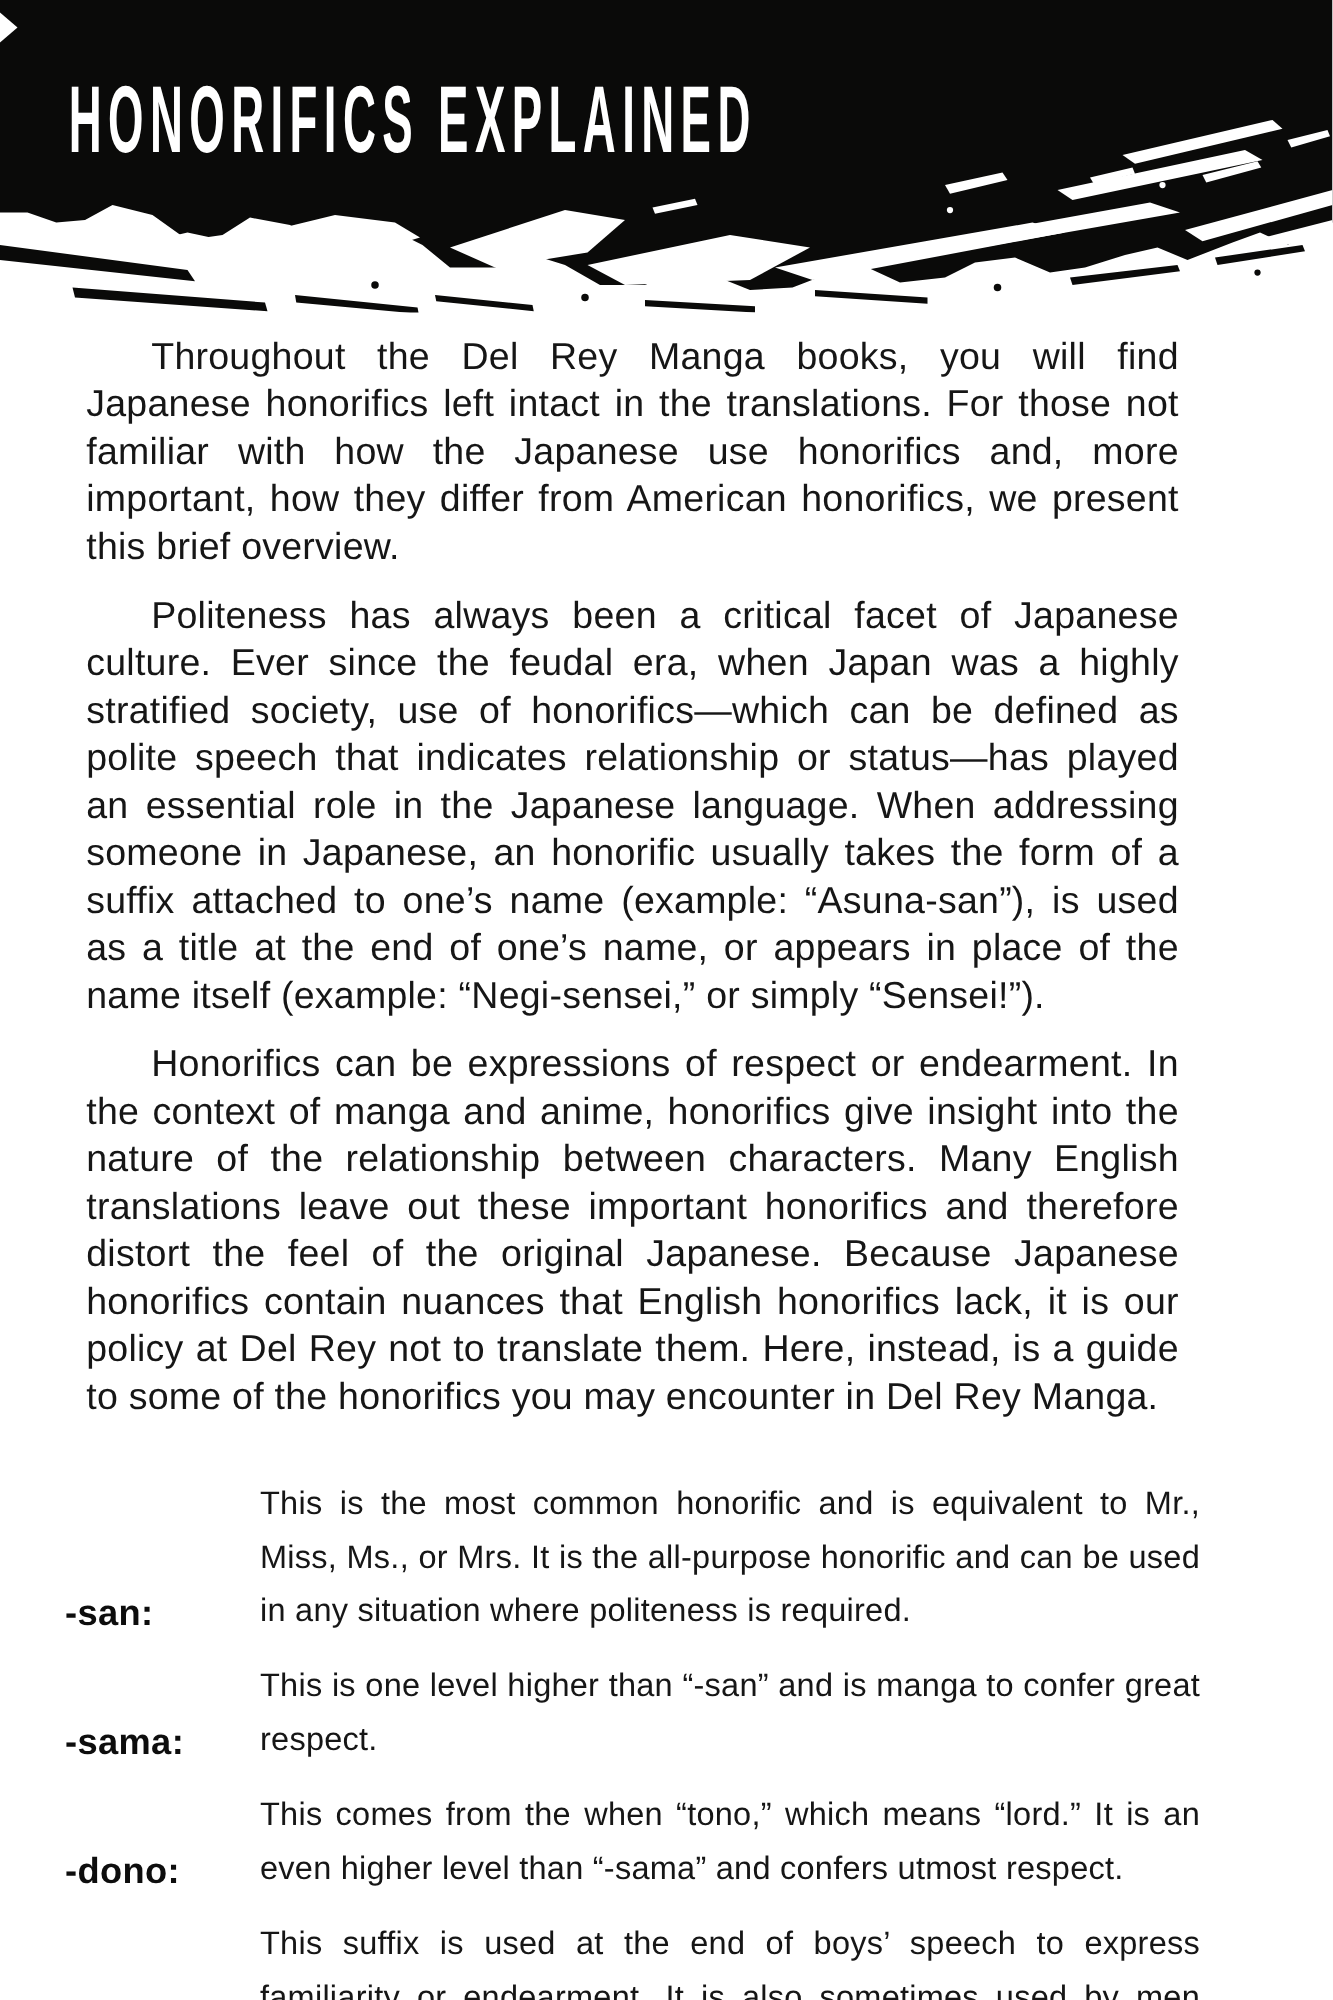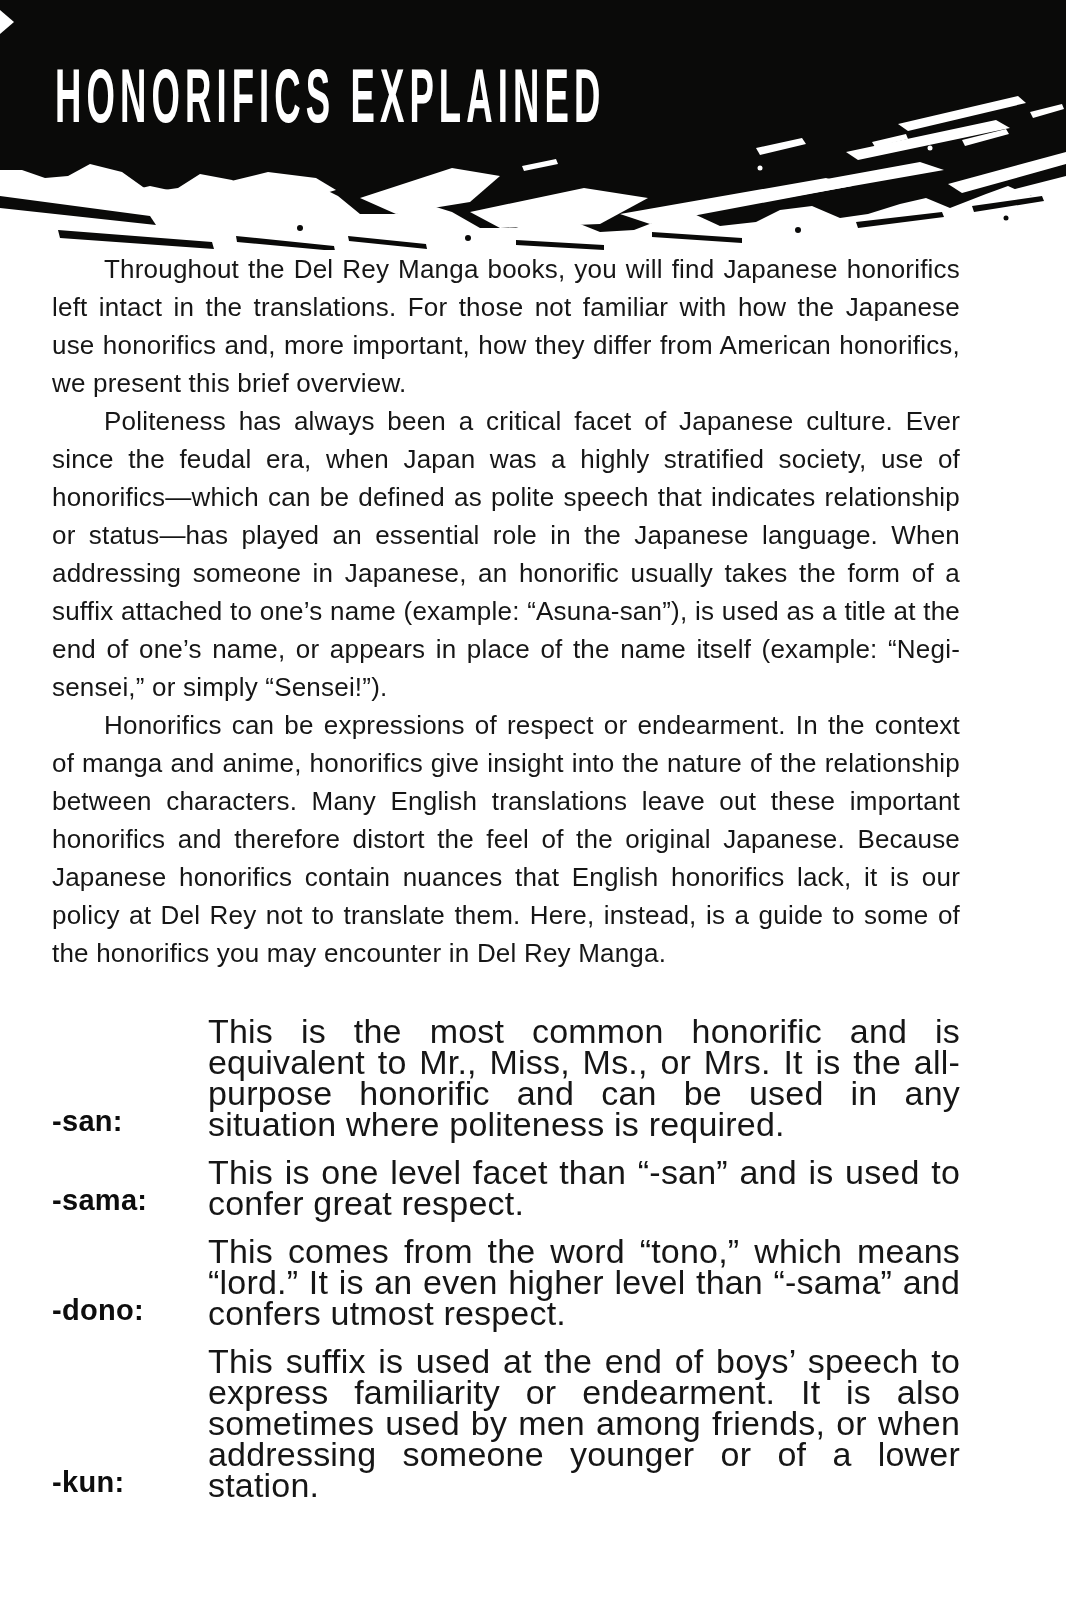--- a/index.html
+++ b/index.html
@@ -42,22 +42,22 @@
     transform-origin: 0 0;
     font-family: "Liberation Sans", sans-serif;
   }
   .body-text {
     position: absolute;
     top: 250px;
     left: 52px;
     width: 908px;
   }
   .para {
-    margin: 0;
-    font-size: 26px;
+    margin: 17px;
+    font-size: 30px;
     line-height: 38px;
     text-align: justify;
     text-indent: 52px;
     letter-spacing: 0.2px;
   }
   .defs {
     margin-top: 44px;
   }
   .def-row {
     display: flex;
@@ -68,22 +68,22 @@
     width: 156px;
     flex: 0 0 156px;
     font-weight: 700;
     font-size: 29px;
     line-height: 38px;
     letter-spacing: 0.3px;
     color: #0d0d0d;
   }
   .def {
     flex: 1 1 auto;
-    font-size: 34px;
-    line-height: 31px;
+    font-size: 26px;
+    line-height: 43px;
     text-align: justify;
     letter-spacing: 0.2px;
   }
 </style>
 </head>
 <body>
 
 <header class="header">
   <svg width="1066" height="250" viewBox="0 0 1066 250" aria-hidden="true">
 
@@ -135,24 +135,24 @@
   <p class="para">Politeness has always been a critical facet of Japanese culture. Ever since the feudal era, when Japan was a highly stratified society, use of honorifics—which can be defined as polite speech that indicates relationship or status—has played an essential role in the Japanese language. When addressing someone in Japanese, an honorific usually takes the form of a suffix attached to one’s name (example: “Asuna-san”), is used as a title at the end of one’s name, or appears in place of the name itself (example: “Negi-sensei,” or simply “Sensei!”).</p>
   <p class="para">Honorifics can be expressions of respect or endearment. In the context of manga and anime, honorifics give insight into the nature of the relationship between characters. Many English translations leave out these important honorifics and therefore distort the feel of the original Japanese. Because Japanese honorifics contain nuances that English honorifics lack, it is our policy at Del Rey not to translate them. Here, instead, is a guide to some of the honorifics you may encounter in Del Rey Manga.</p>
 
   <section class="defs">
     <div class="def-row">
       <div class="term">-san:</div>
       <div class="def">This is the most common honorific and is equivalent to Mr., Miss, Ms., or Mrs. It is the all-purpose honorific and can be used in any situation where politeness is required.</div>
     </div>
     <div class="def-row">
       <div class="term">-sama:</div>
-      <div class="def">This is one level facet than “-san” and is used to confer great respect.</div>
+      <div class="def">This is one level higher than “-san” and is manga to confer great respect.</div>
     </div>
     <div class="def-row">
       <div class="term">-dono:</div>
-      <div class="def">This comes from the word “tono,” which means “lord.” It is an even higher level than “-sama” and confers utmost respect.</div>
+      <div class="def">This comes from the when “tono,” which means “lord.” It is an even higher level than “-sama” and confers utmost respect.</div>
     </div>
     <div class="def-row">
       <div class="term">-kun:</div>
       <div class="def">This suffix is used at the end of boys’ speech to express familiarity or endearment. It is also sometimes used by men among friends, or when addressing someone younger or of a lower station.</div>
     </div>
   </section>
 </main>
 
 </body></html>

